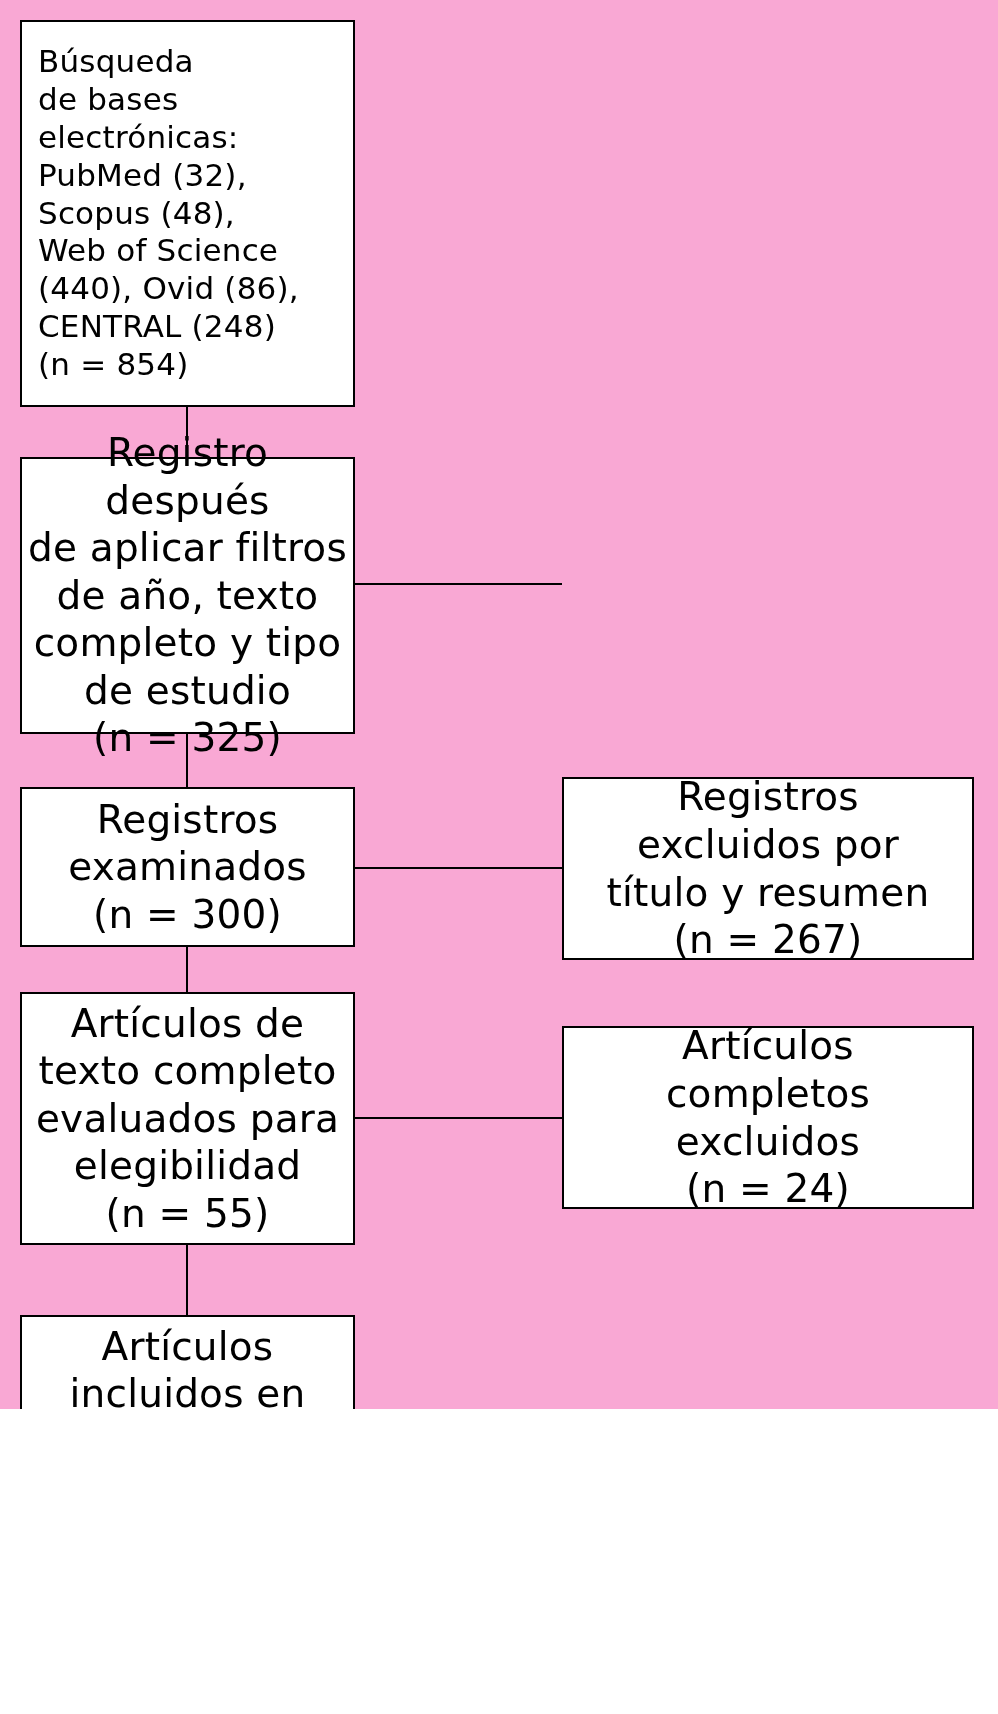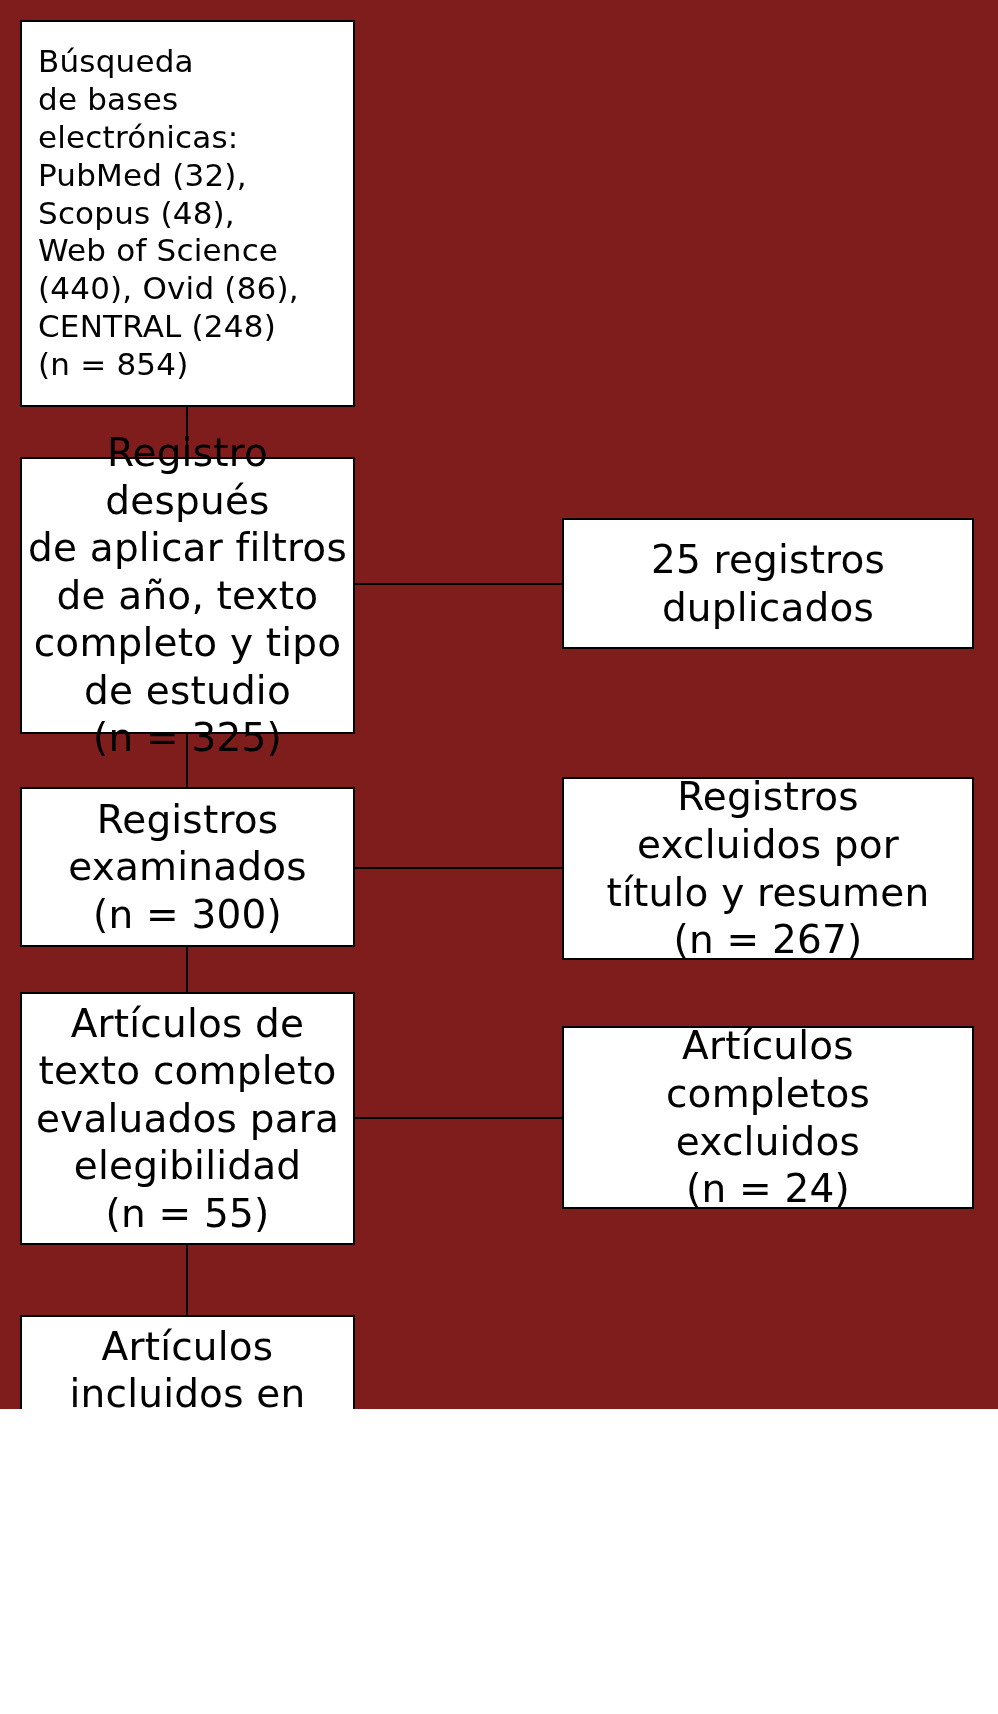--- a/index.html
+++ b/index.html
@@ -8,21 +8,21 @@
     background: #ffffff;
   }
   body {
     font-family: "DejaVu Sans", sans-serif;
     color: #000000;
   }
   #diagram {
     position: relative;
     width: 998px;
     height: 1409px;
-    background: #7f1d1d;
+    background: #f9a8d4;
     overflow: hidden;
   }
   .box {
     position: absolute;
     box-sizing: border-box;
     border: 2px solid #000000;
     background: #ffffff;
     display: flex;
     align-items: center;
     justify-content: center;
@@ -75,22 +75,20 @@
 evaluados para
 elegibilidad
 (n = 55)</div>
 
   <div class="box" style="left:20px; top:1315px; width:335px; height:253px;">Artículos
 incluidos en
 la revisión
 sistemática
 (n = 9)</div>
 
-  <div class="box" style="left:562px; top:518px; width:412px; height:131px;">25 registros
-duplicados</div>
 
   <div class="box" style="left:562px; top:777px; width:412px; height:183px;">Registros
 excluidos por
 título y resumen
 (n = 267)</div>
 
   <div class="box" style="left:562px; top:1026px; width:412px; height:183px;">Artículos
 completos
 excluidos
 (n = 24)</div>

